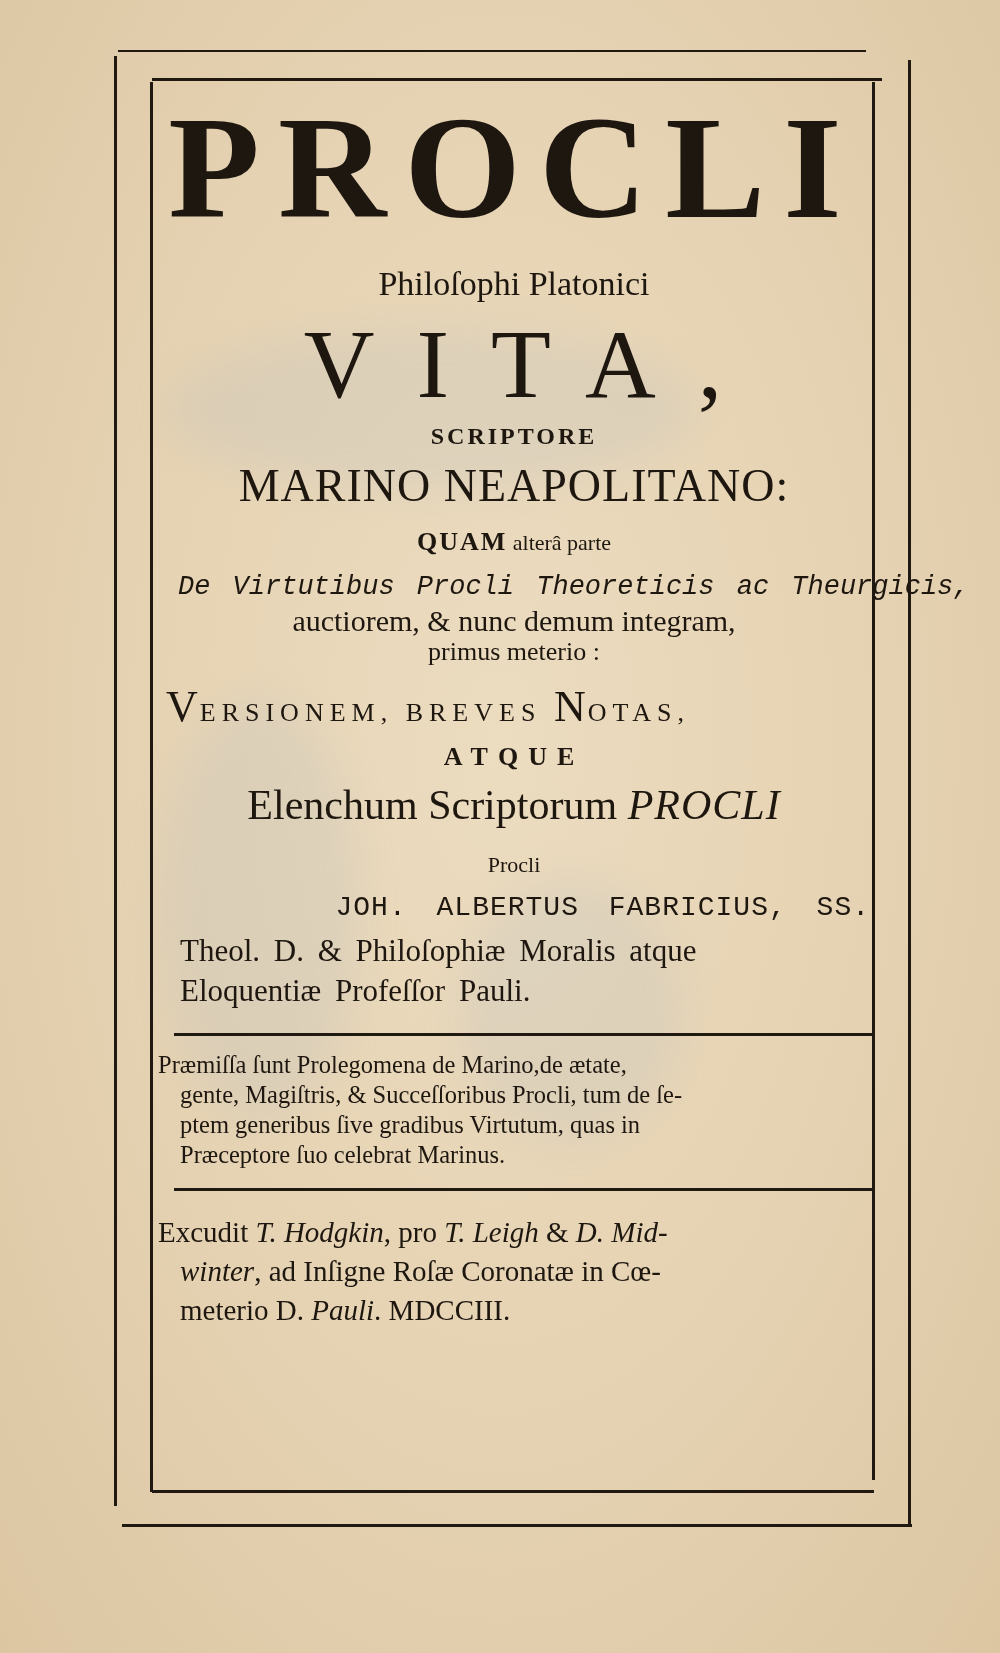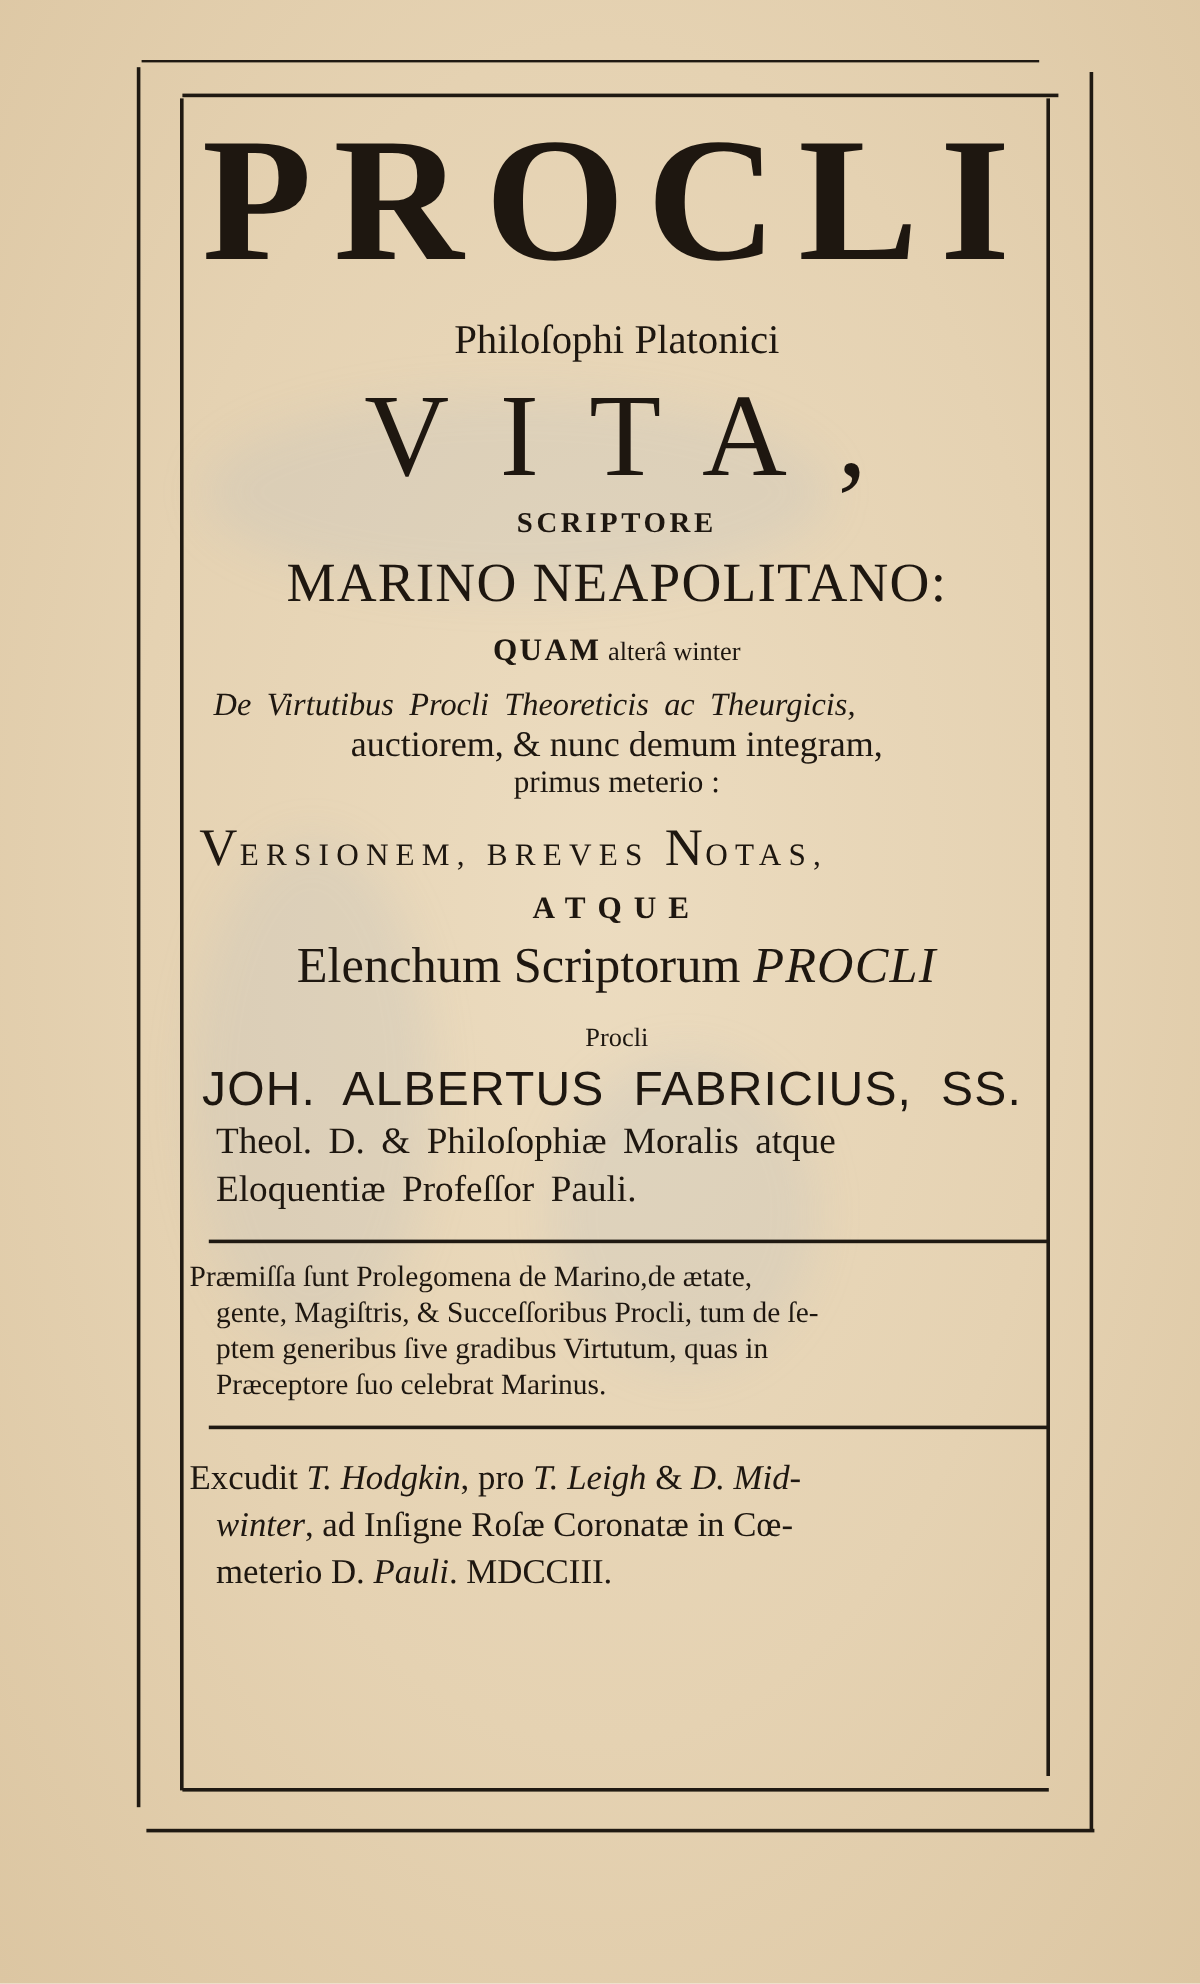--- a/index.html
+++ b/index.html
@@ -24,30 +24,30 @@
   .procli {
     font-family:"Liberation Serif", serif; font-size:150px; letter-spacing:18px;
     line-height:150px; margin-top:4px; font-weight:bold; transform:scaleY(0.98);
   }
   .philo { font-family:"Liberation Serif", serif; font-size:34px; line-height:40px; margin-top:22px; }
   .vita { font-family:"Liberation Serif", serif; font-size:98px; line-height:104px; letter-spacing:42px; margin-top:8px; padding-left:40px; }
   .scriptore { font-family:"Liberation Serif", serif; font-size:24px; letter-spacing:3px; font-weight:bold; line-height:32px; margin-top:4px; }
   .marino { font-family:"Liberation Serif", serif; font-size:46px; line-height:56px; letter-spacing:1px; margin-top:6px; }
   .quam { font-family:"Liberation Serif", serif; font-size:22px; line-height:40px; margin-top:8px; }
   .quam b { font-size:26px; letter-spacing:2px; }
-  .devirt { font-family:Liberation Serif, serif; font-style:italic; font-size:27px; line-height:36px; margin-top:6px; word-spacing:6px; text-align:left; padding-left:20px; }
+  .devirt { font-family:Liberation Mono, monospace; font-style:italic; font-size:27px; line-height:36px; margin-top:6px; word-spacing:6px; text-align:left; padding-left:20px; }
   .auct { font-family:"Liberation Serif", serif; font-size:30px; line-height:32px; }
   .primus { font-family:"Liberation Serif", serif; font-size:26px; line-height:30px; }
   .version { font-family:"Liberation Serif", serif; font-size:26px; letter-spacing:6px; line-height:56px; margin-top:12px; text-align:left; padding-left:8px; }
   .version .cap { font-size:44px; letter-spacing:2px; }
   .atque { font-family:"Liberation Serif", serif; font-size:26px; letter-spacing:10px; line-height:32px; font-weight:bold; }
   .elenchus { font-family:"Liberation Serif", serif; font-size:42px; line-height:56px; margin-top:4px; }
   .elenchus i { letter-spacing:1px; }
   .adjecit { font-family:"Liberation Serif", serif; font-size:22px; line-height:40px; margin-top:12px; }
-  .fabricius { font-family:Liberation Sans, sans-serif; font-size:40px; line-height:46px; text-align:center; letter-spacing:1px; word-spacing:12px; margin-left:-8px; }
+  .fabricius { font-family:Liberation Mono, monospace; font-size:28px; line-height:46px; text-align:right; letter-spacing:1px; word-spacing:12px; margin-left:-8px; }
   .theol, .eloq { font-family:"Liberation Serif", serif; font-size:31px; line-height:40px; text-align:left; padding-left:22px; word-spacing:6px; }
   .hr { height:3px; background:#1f1912; margin:22px 0 14px 16px; width:700px; }
   .para { font-family:"Liberation Serif", serif; font-size:24.5px; line-height:30px; text-align:justify; }
   .para .ln { display:block; white-space:nowrap; }
   .para .ln.indent { padding-left:22px; }
   .hr2 { height:3px; background:#1f1912; margin:18px 0 22px 16px; width:700px; }
   .londini { font-family:"Liberation Serif", serif; font-style:italic; font-size:30px; letter-spacing:6px; line-height:40px; margin-top:14px; }
   .imprint { font-family:"Liberation Serif", serif; font-size:29px; line-height:39px; text-align:left; }
   .imprint .ln { display:block; white-space:nowrap; }
   .imprint .indent { padding-left:22px; }
@@ -69,21 +69,21 @@
   <div class="rule" style="left:150px;top:82px;width:3px;height:1410px;"></div>
   <div class="rule" style="left:872px;top:82px;width:3px;height:1398px;"></div>
   <div class="rule" style="left:152px;top:1490px;width:722px;height:3px;"></div>
 
   <div class="content">
     <span class="line procli">PROCLI</span>
     <span class="line philo">Philoſophi Platonici</span>
     <span class="line vita">VITA,</span>
     <span class="line scriptore">SCRIPTORE</span>
     <span class="line marino">MARINO NEAPOLITANO:</span>
-    <span class="line quam"><b>QUAM</b><span> alterâ winter</span></span>
+    <span class="line quam"><b>QUAM</b><span> alterâ parte</span></span>
     <span class="line devirt">De Virtutibus Procli Theoreticis ac Theurgicis,</span>
     <span class="line auct">auctiorem, &amp; nunc demum integram,</span>
     <span class="line primus">primus meterio :</span>
     <span class="line version">
       <span class="cap">V</span><span>ERSIONEM,</span>
       <span>BREVES</span>
       <span class="cap">N</span><span>OTAS,</span>
     </span>
     <span class="line atque">ATQUE</span>
     <span class="line elenchus"><span>Elenchum Scriptorum </span><i>PROCLI</i></span>

